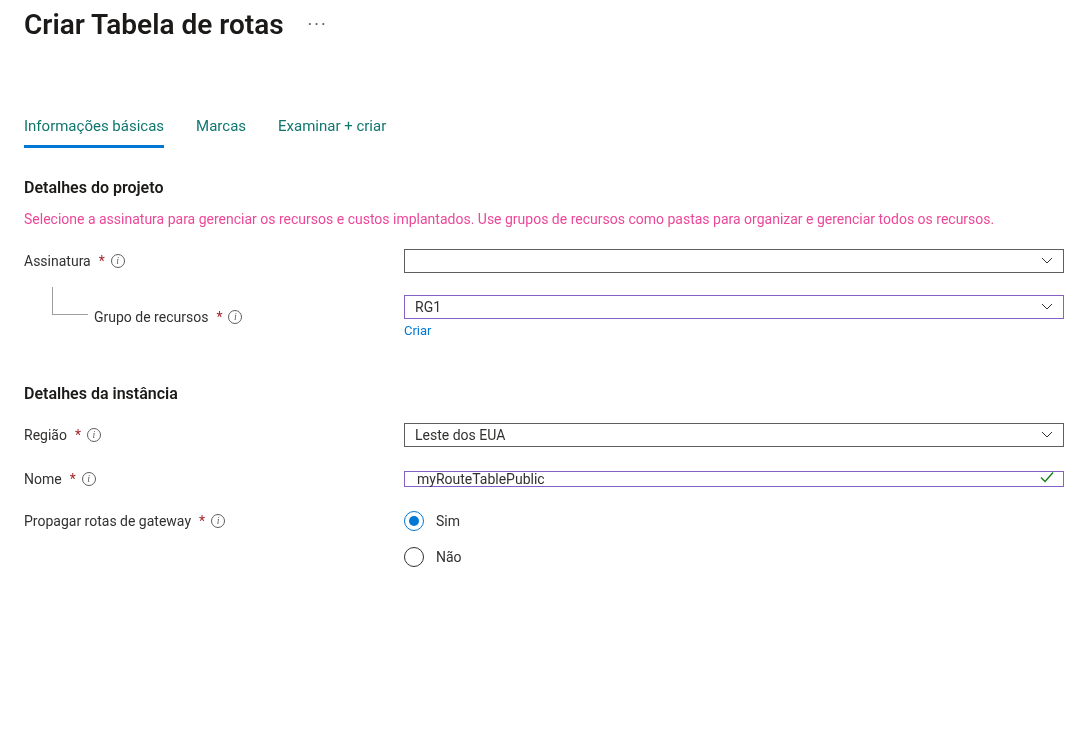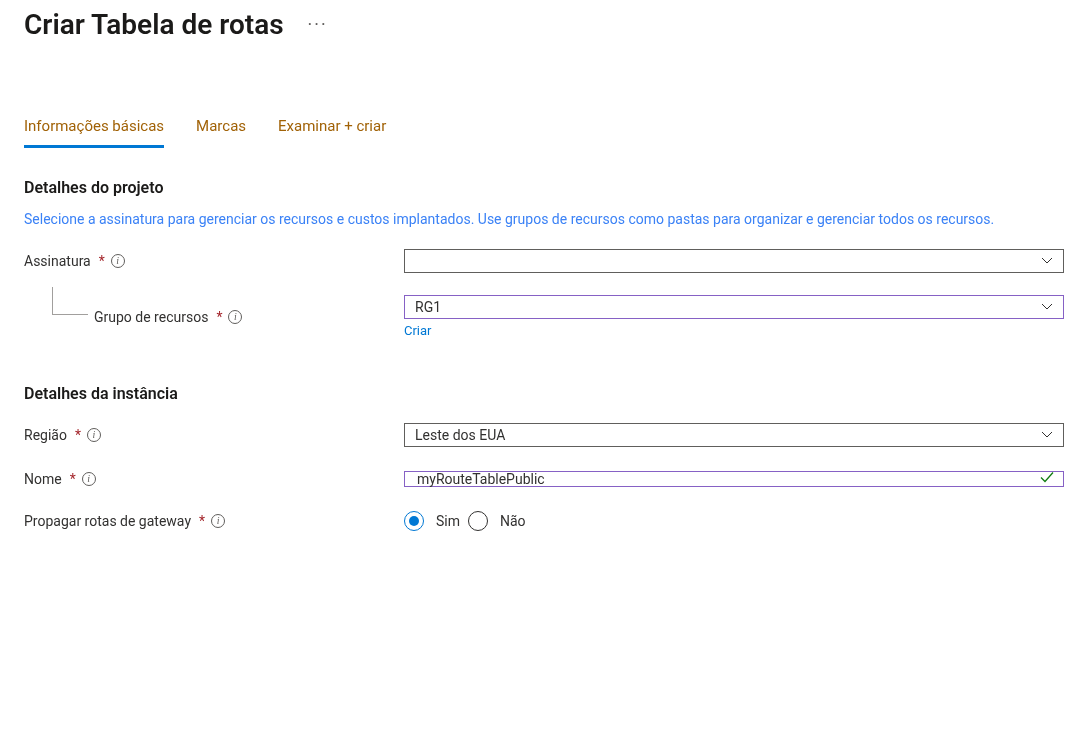--- a/index.html
+++ b/index.html
@@ -35,41 +35,41 @@
   }
   .tabs {
     display: flex;
     gap: 32px;
     margin-top: 70px;
     border-bottom: none;
   }
   .tab {
     padding: 6px 0 10px 0;
     font-size: 15px;
-    color: #a16207;
+    color: #0f766e;
     cursor: pointer;
     border-bottom: 3px solid transparent;
     text-align: right;
   }
   .tab.active {
     font-weight: 400;
     border-bottom: 3px solid #0078d4;
   }
   .section {
     margin-top: 30px;
   }
   .section-heading {
     font-size: 16px;
     font-weight: 600;
     color: #1b1a19;
     margin: 0 0 12px 0;
   }
   .section-desc {
     font-size: 14px;
-    color: #3b82f6;
+    color: #ec4899;
     line-height: 1.45;
     margin: 0 0 20px 0;
     max-width: 1000px;
   }
   .form-row {
     display: flex;
     align-items: center;
     margin-top: 14px;
   }
   .label-col {
@@ -169,22 +169,22 @@
   }
   .link {
     color: #0078d4;
     font-size: 13px;
     margin-top: 4px;
     cursor: pointer;
     display: inline-block;
   }
   .radio-group {
     display: flex;
-    flex-direction: row;
-    gap: 8px;
+    flex-direction: column;
+    gap: 16px;
     text-align: right;
   }
   .radio-item {
     display: flex;
     align-items: center;
     gap: 12px;
     cursor: pointer;
   }
   .radio-circle {
     width: 20px;

